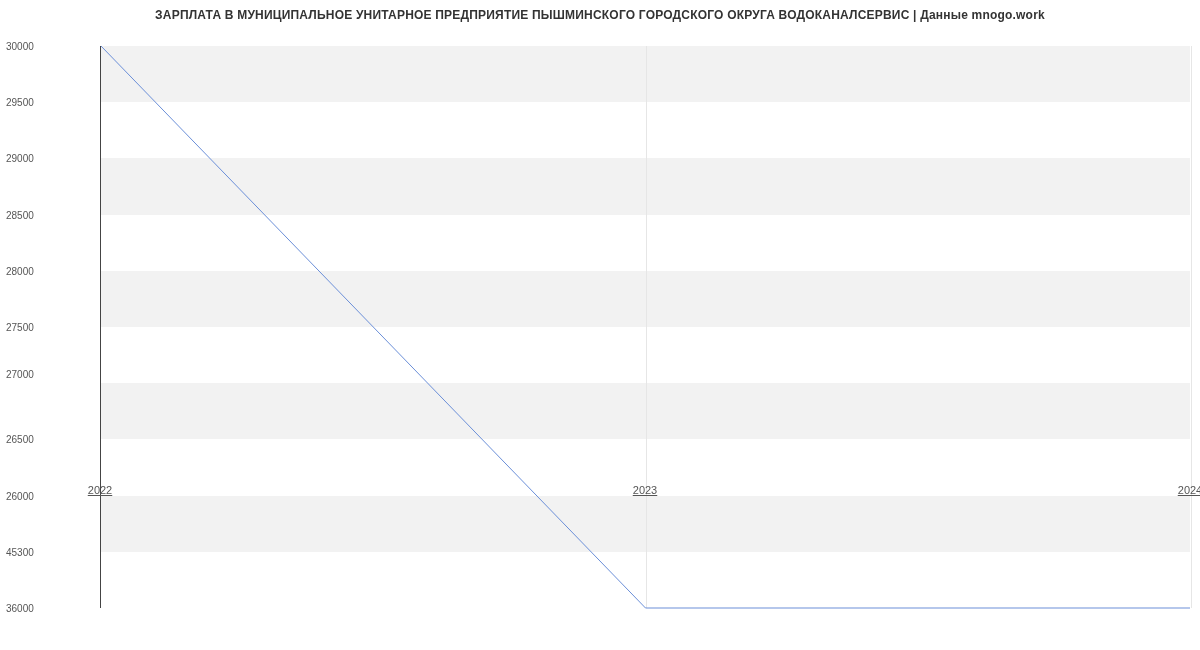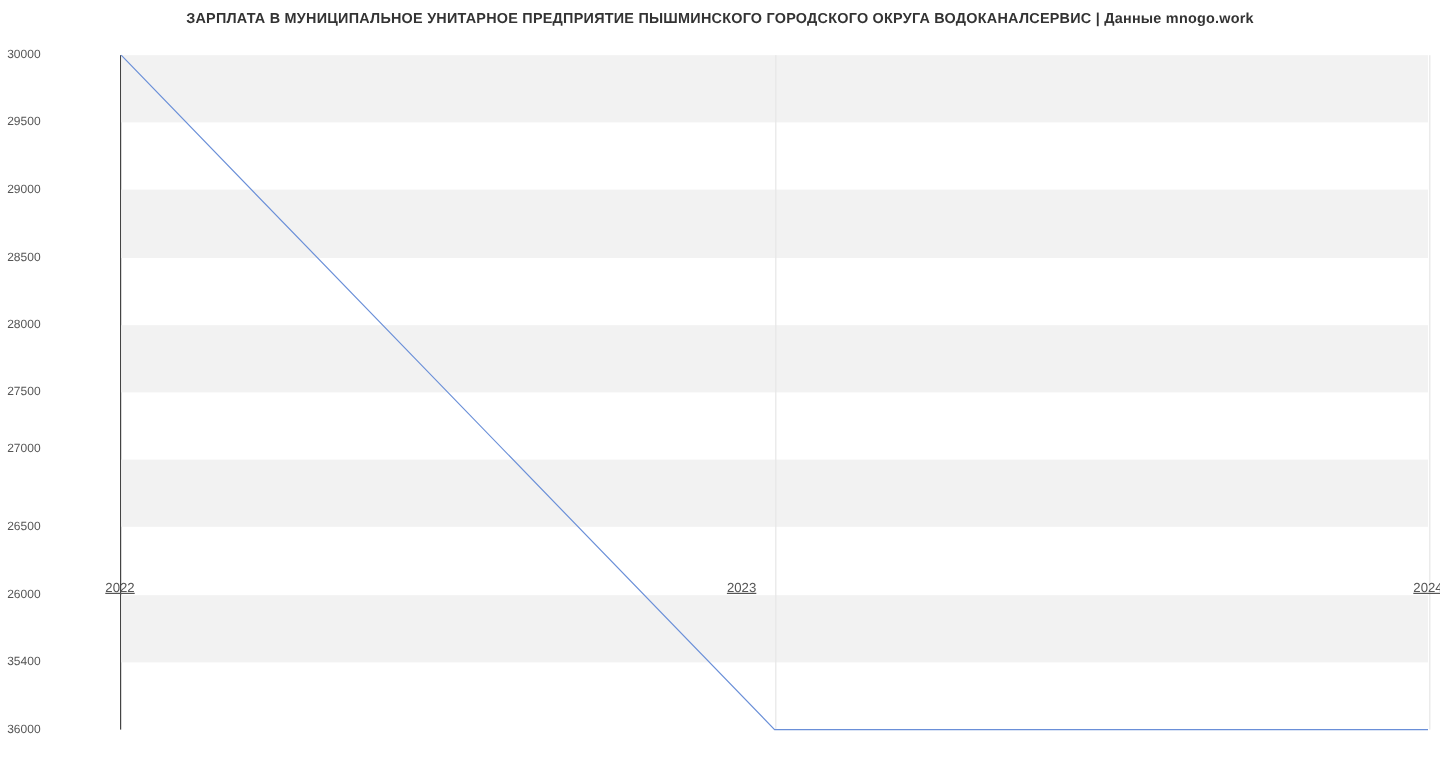--- a/index.html
+++ b/index.html
@@ -87,26 +87,26 @@
       <div class="band" style="top: 224.8px; height: 56.2px;"></div>
       <div class="band" style="top: 112.4px; height: 56.2px;"></div>
       <div class="band" style="top: 0px; height: 56.2px;"></div>
     <div class="grid-v" style="left: 545px;"></div>
       <div class="grid-v" style="left: 1090px;"></div>
       <svg class="line-layer" viewBox="0 0 1090 562" preserveAspectRatio="none">
       <polyline id="series-line" fill="none" stroke="#6a8fd8" stroke-width="1" points="0,0 545,562 1090,562"></polyline>
     </svg>
   </div>
 <div class="y-tick" style="top: 608px;">36000</div>
-    <div class="y-tick" style="top: 551.8px;">35400</div>
+    <div class="y-tick" style="top: 551.8px;">45300</div>
     <div class="y-tick" style="top: 495.6px;">26000</div>
     <div class="y-tick" style="top: 439.4px;">26500</div>
     <div class="y-tick" style="top: 374px;">27000</div>
     <div class="y-tick" style="top: 327px;">27500</div>
     <div class="y-tick" style="top: 270.8px;">28000</div>
     <div class="y-tick" style="top: 214.6px;">28500</div>
     <div class="y-tick" style="top: 158.4px;">29000</div>
     <div class="y-tick" style="top: 102.2px;">29500</div>
     <div class="y-tick" style="top: 46px;">30000</div>
     <div class="x-tick" style="left: 100px;">2022</div>
-    <div class="x-tick" style="left: 618px; text-align: right;">2023</div>
+    <div class="x-tick" style="left: 645px; text-align: right;">2023</div>
     <div class="x-tick" style="left: 1190px;">2024</div>
   </div>
 
 </body></html>

